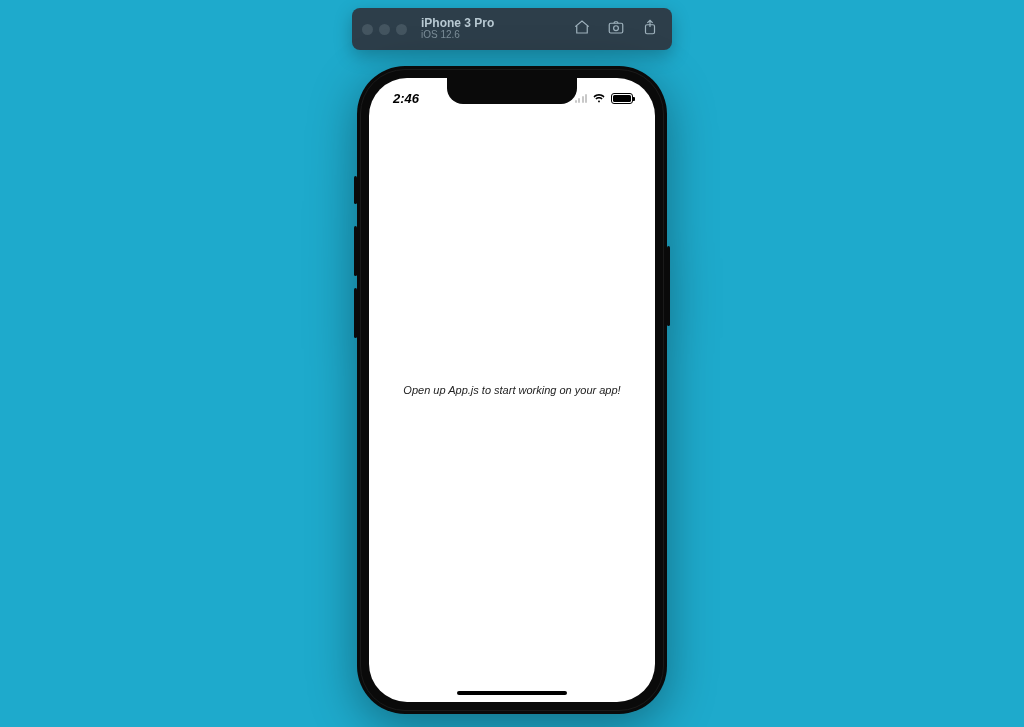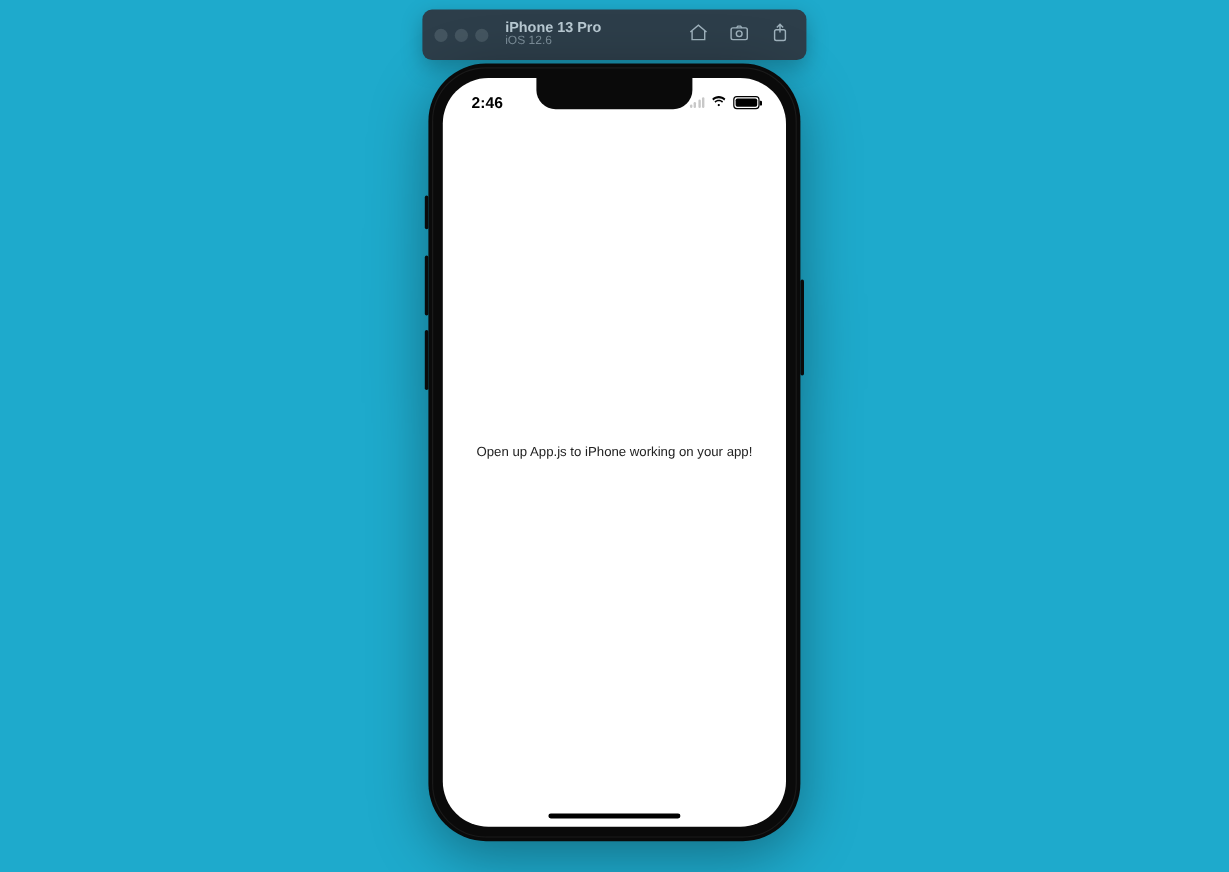--- a/index.html
+++ b/index.html
@@ -75,24 +75,25 @@
       width: 18px;
       height: 18px;
       stroke: currentColor;
       fill: none;
       stroke-width: 1.6;
     }
 
     
     .phone-wrap {
       position: absolute;
-      top: 53px;
+      top: 66px;
       left: 50%;
       transform: translateX(-50%);
       filter: drop-shadow(0 12px 24px rgba(0,0,0,0.35));
+      font-style: italic;
     }
     .phone {
       position: relative;
       width: 310px;
       height: 648px;
       background: #0a0a0a;
       border-radius: 48px;
       padding: 12px;
     }
     .phone::before {
@@ -226,21 +227,21 @@
 </head>
 <body>
 
 <div class="simulator-toolbar">
   <div class="traffic-lights">
     <div class="traffic-dot"></div>
     <div class="traffic-dot"></div>
     <div class="traffic-dot"></div>
   </div>
   <div class="device-info">
-    <span class="device-name">iPhone 13 Pro</span>
+    <span class="device-name">iPhone 3 Pro</span>
     <span class="device-os">iOS 12.6</span>
   </div>
   <div class="toolbar-actions">
     <div class="toolbar-icon-btn">
       <span>
         <svg viewBox="0 0 24 24">
             <path d="M3 11.5 L12 4 L21 11.5 M5 10 V20 H19 V10"></path>
           </svg>
       </span>
     </div>
@@ -288,19 +289,19 @@
                 <path d="M12 17.5c.9 0 1.6-.7 1.6-1.6S12.9 14.3 12 14.3s-1.6.7-1.6 1.6.7 1.6 1.6 1.6zm-4.6-5c2.5-2.5 6.7-2.5 9.2 0l1.6-1.6c-3.4-3.4-9-3.4-12.4 0l1.6 1.6zm-3.2-3.2c4.3-4.3 11.3-4.3 15.6 0L21.4 7C16.2 1.8 7.8 1.8 2.6 7l1.6 2.3z" fill="#000" stroke="none"></path>
               </svg>
           </span>
           <div class="battery">
             <div class="fill"></div>
           </div>
         </div>
       </div>
 
       <div class="app-content">
-        <p>Open up App.js to iPhone working on your app!</p>
+        <p>Open up App.js to start working on your app!</p>
       </div>
 
       <div class="home-indicator"></div>
     </div>
   </div>
 </div>
 
 </body></html>

